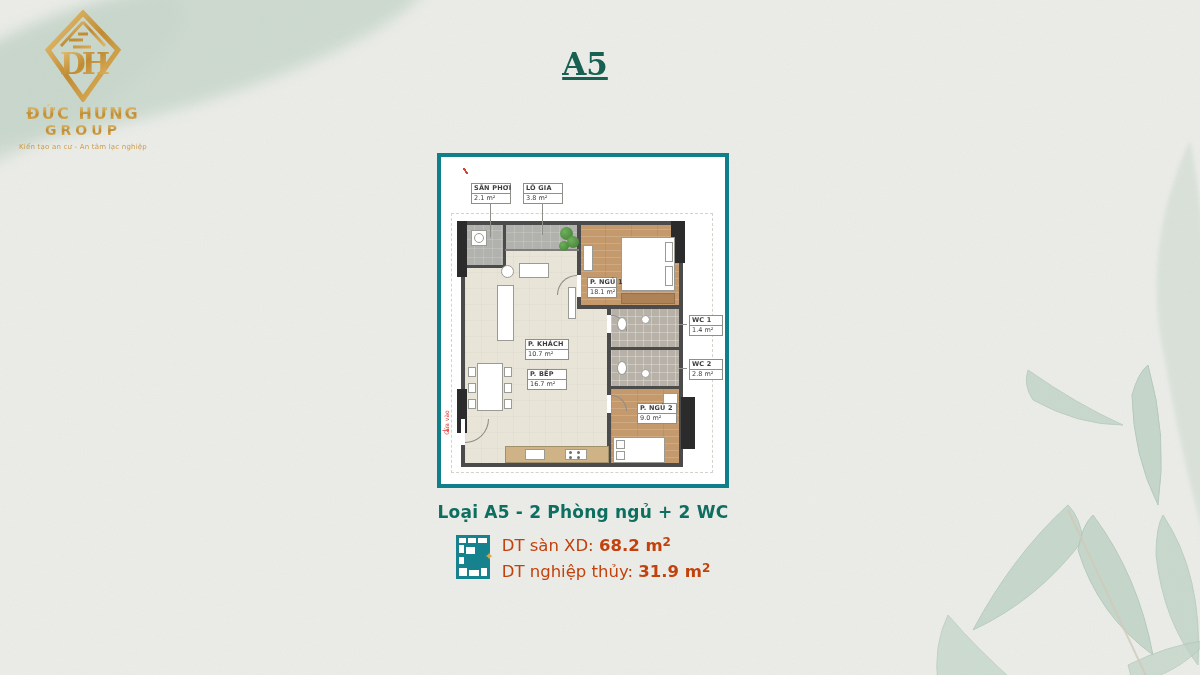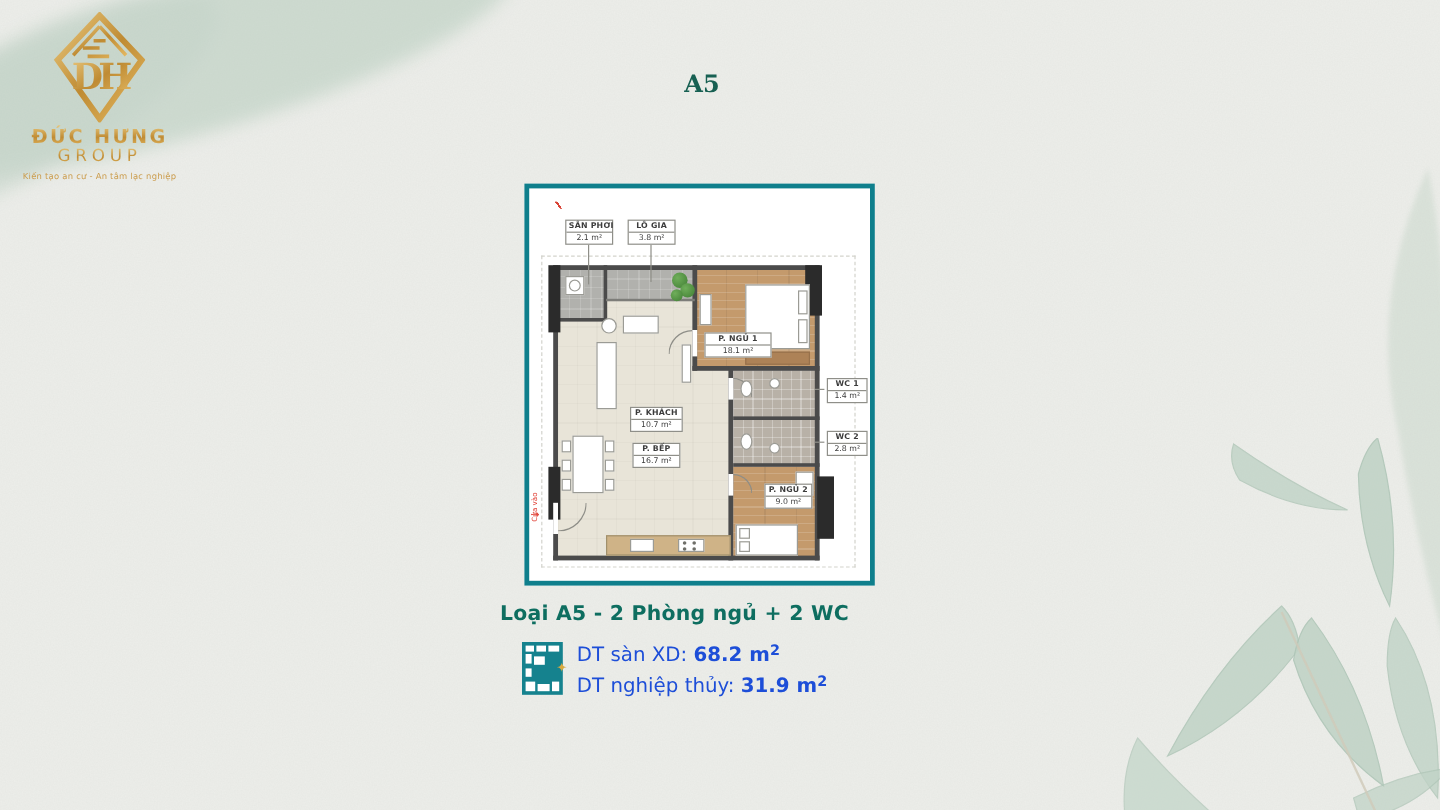--- a/index.html
+++ b/index.html
@@ -18,31 +18,31 @@
 
   
   .logo { position:absolute; left:8px; top:10px; width:150px; text-align:center; }
   .logo-mark { display:block; margin:0 auto; }
   .logo-name {
     margin-top:2px; font-size:16px; font-weight:bold; letter-spacing:2px;
     background:linear-gradient(180deg,#e9c87e 0%, #c08c34 55%, #e3b862 100%);
     -webkit-background-clip:text; background-clip:text; color:transparent;
   }
   .logo-group {
-    font-size:14px; font-weight:normal; letter-spacing:4px; margin-top:-1px;
+    font-size:14px; font-weight:bold; letter-spacing:4px; margin-top:-1px;
     background:linear-gradient(180deg,#e9c87e 0%, #bf8b33 55%, #e3b862 100%);
     -webkit-background-clip:text; background-clip:text; color:transparent;
   }
   .logo-tagline { margin-top:5px; font-size:7px; color:#cb9c4c; letter-spacing:.2px; white-space:nowrap; }
 
   
   .title-wrap { position:absolute; left:185px; top:44px; width:800px; text-align:center;
     font-family:"DejaVu Serif","Liberation Serif",serif; color:#176052; }
   .title-line1 { font-size:30px; font-weight:bold; letter-spacing:.5px; }
-  .title-line2 { font-size:20px; font-weight:bold; margin-top:14px; }
+  .title-line2 { font-size:31px; font-weight:bold; margin-top:2px;text-decoration:underline; }
 
   
   .plan-card {
     position:absolute; left:437px; top:153px; width:292px; height:335px;
     background:#ffffff; border:4px solid #0f7f8c;
   }
   .plan-canvas { position:absolute; inset:0; }
   .abs { position:absolute; }
 
   .dashed-guide { border:1px dashed #d3d3cc; z-index:0; }
@@ -71,42 +71,42 @@
 
   .furn { background:#ffffff; border:1px solid #9b9b95; z-index:4; }
   .furn-round { border-radius:50%; }
   .counter { background:#cfb387; border:1px solid #a1906c; z-index:3; }
   .plant { background:radial-gradient(circle at 35% 35%, #6fae5a, #3f7d33); border-radius:50%; z-index:4; }
   .arc { border:1px solid #8d8d87; background:transparent; z-index:4; }
   .dot { background:#6f6f69; border-radius:50%; z-index:5; }
 
   .room-label {
     position:absolute; z-index:6; background:#fff; border:1px solid #8f8f89;
-    font-size:6.5px; line-height:1.35; text-align:center; color:#3c3c3c; white-space:nowrap;
+    font-size:6.5px; line-height:1.35; text-align:left; color:#3c3c3c; white-space:nowrap;
   }
   .room-label .nm { display:block; border-bottom:1px solid #8f8f89; padding:0 2px; font-weight:bold; letter-spacing:.2px; }
   .room-label .ar { display:block; padding:0 2px; }
 
   .leader-v { position:absolute; width:1px; background:#8f8f89; z-index:5; }
   .leader-h { position:absolute; height:1px; background:#8f8f89; z-index:5; }
 
   .entry-text { position:absolute; left:-12px; top:262px; width:34px; text-align:center;
     font-size:6px; color:#e0392e; transform:rotate(-90deg); z-index:7; }
   .entry-arrow { position:absolute; left:1px; top:269px; font-size:9px; color:#e0392e; z-index:7; line-height:1; }
   .red-scribble { position:absolute; left:20px; top:11px; width:9px; height:6px; z-index:7;
     background:linear-gradient(55deg, transparent 42%, #d94336 42% 58%, transparent 58%); }
 
   
-  .summary { position:absolute; left:416px; top:502px; width:292px; text-align:center; }
+  .summary { position:absolute; left:437px; top:502px; width:292px; text-align:center; }
   .type-label { font-size:17px; font-weight:bold; color:#0e6e60; letter-spacing:.2px; }
   .spec-row { margin-top:9px; display:flex; justify-content:center; align-items:center; gap:12px; }
   .spec-icon { position:relative; width:34px; height:44px; background:#15828e; flex:0 0 auto; }
   .spec-icon .blk { position:absolute; background:#ffffff; }
   .spec-icon .spark { position:absolute; right:-4px; top:16px; color:#d9a93f; font-size:11px; line-height:1; }
-  .spec-lines { text-align:left; font-size:16.5px; color:#1d4ed8; }
+  .spec-lines { text-align:left; font-size:16.5px; color:#c2410c; }
   .spec-line { line-height:22px; white-space:nowrap; }
   .spec-line b { font-weight:bold; }
   .spec-line sup { font-size:12px; font-weight:bold; vertical-align:5px; }
 </style>
 </head>
 <body>
 
 <svg class="texture" xmlns="http://www.w3.org/2000/svg">
   <filter id="paper">
       <feTurbulence type="fractalNoise" baseFrequency="0.9" numOctaves="2"></feTurbulence>
@@ -247,21 +247,21 @@
     <div class="leader-h" style="left:238px;top:211px;width:8px;"></div>
 
     <div class="room-label" style="left:30px;top:26px;width:40px;">
       <span class="nm">SÂN PHƠI</span>
       <span class="ar">2.1 m²</span>
     </div>
     <div class="room-label" style="left:82px;top:26px;width:40px;">
       <span class="nm">LÔ GIA</span>
       <span class="ar">3.8 m²</span>
     </div>
-    <div class="room-label" style="left:146px;top:120px;width:56px;">
+    <div class="room-label" style="left:146px;top:120px;width:30px;">
       <span class="nm">P. NGỦ 1</span>
       <span class="ar">18.1 m²</span>
     </div>
     <div class="room-label" style="left:84px;top:182px;width:44px;">
       <span class="nm">P. KHÁCH</span>
       <span class="ar">10.7 m²</span>
     </div>
     <div class="room-label" style="left:86px;top:212px;width:40px;">
       <span class="nm">P. BẾP</span>
       <span class="ar">16.7 m²</span>

